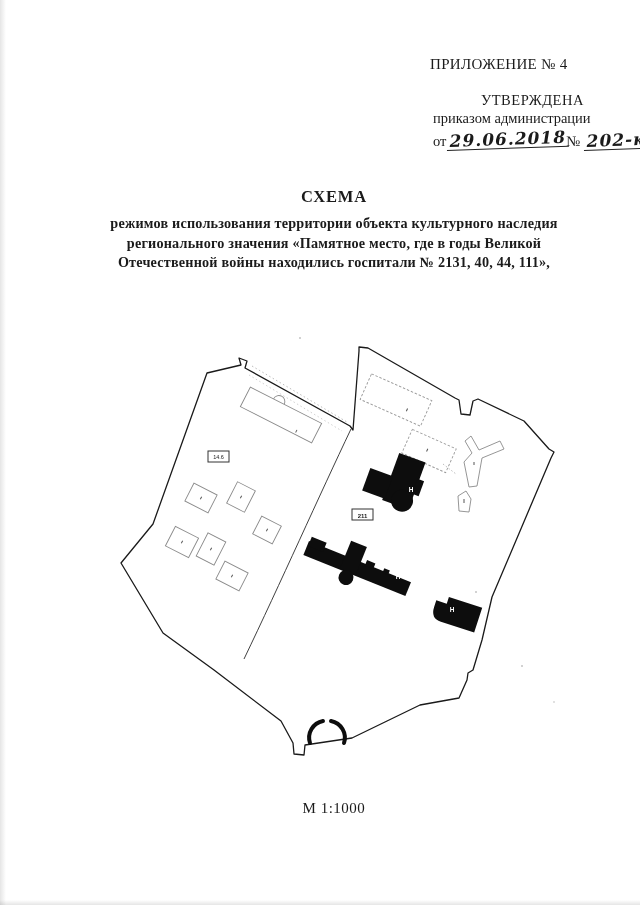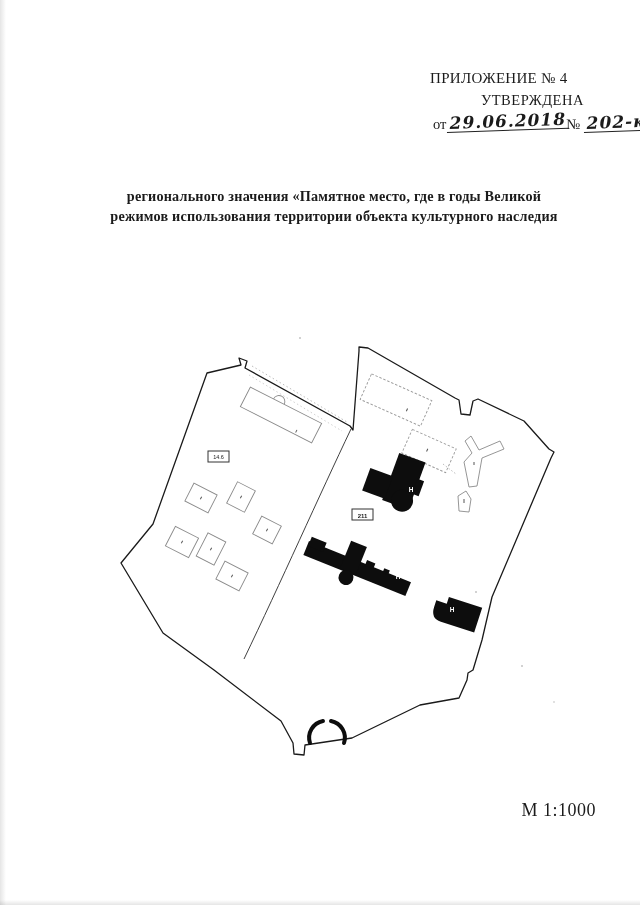--- a/index.html
+++ b/index.html
@@ -14,21 +14,21 @@
     background:linear-gradient(to right, rgba(0,0,0,0.10), rgba(0,0,0,0));
     pointer-events:none;
   }
   .page::after {
     content:""; position:absolute; left:0; right:0; bottom:0; height:5px;
     background:linear-gradient(to top, rgba(0,0,0,0.10), rgba(0,0,0,0));
     pointer-events:none;
   }
 
   .appendix {
-    position:absolute; left:430px; top:70px;
+    position:absolute; left:430px; top:56px;
     font-size:15px; letter-spacing:0.3px; white-space:nowrap;
   }
   .approval {
     position:absolute; left:433px; top:92px; width:200px;
     font-size:14.5px; line-height:17.5px;
   }
   .approval .row1 { letter-spacing:0.5px;margin-left:48px; }
   .date-row {
     display:flex; align-items:flex-end; margin-top:6px;
     font-size:14.5px; white-space:nowrap;
@@ -48,45 +48,48 @@
     position:absolute; left:72px; top:187px; width:524px;
     text-align:center; font-weight:bold;
   }
   .title-heading { font-size:16.5px; letter-spacing:0.8px; margin-bottom:7px; }
   .title-line { font-size:14.2px; line-height:19.6px; letter-spacing:0.2px; }
 
   .map-wrap { position:absolute; left:100px; top:332px; width:460px; height:440px; }
 
   .scale {
     position:absolute; left:72px; top:800px; width:524px;
-    text-align:right; font-size:18px; letter-spacing:0.5px;
+    text-align:center; font-size:15px; letter-spacing:0.5px;
   }
 
   svg text { font-family:"Liberation Sans", sans-serif; }
 </style>
 </head>
 <body>
 
 <div class="page">
 
   <div class="appendix">ПРИЛОЖЕНИЕ № 4</div>
 
   <div class="approval">
     <div class="row1">УТВЕРЖДЕНА</div>
+    <div>приказом администрации</div>
     <div class="date-row">
       <span>от</span>
       <span class="hw date">29.06.2018</span>
       <span class="num-sign">№</span>
       <span class="hw number">202-кн</span>
     </div>
   </div>
 
   <div class="title-wrap">
+    <div class="title-heading">СХЕМА</div>
+    <div class="title-line">режимов использования территории объекта культурного наследия</div>
     <div class="title-line">регионального значения «Памятное место, где в годы Великой</div>
-    <div class="title-line">режимов использования территории объекта культурного наследия</div>
+    <div class="title-line">Отечественной войны находились госпитали № 2131, 40, 44, 111»,</div>
   </div>
 
   <div class="map-wrap">
     <svg width="460" height="440" viewBox="100 330 460 440">
 
       <path d="M 241,363 L 239,356 L 247,359 L 245,366
            L 350,424 L 353,428 L 359,349 L 359,345 L 368,346
            L 455,396 L 459,398 L 461,412 L 470,413 L 473,399 L 478,397
            L 524,419 L 549,447 L 554,450 L 551,456
            L 492,595 L 482,638 L 473,668 L 468,671 L 467,678 L 459,696

